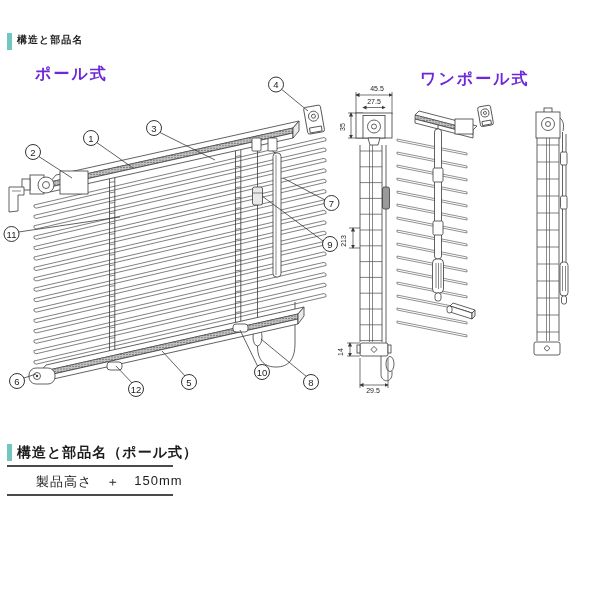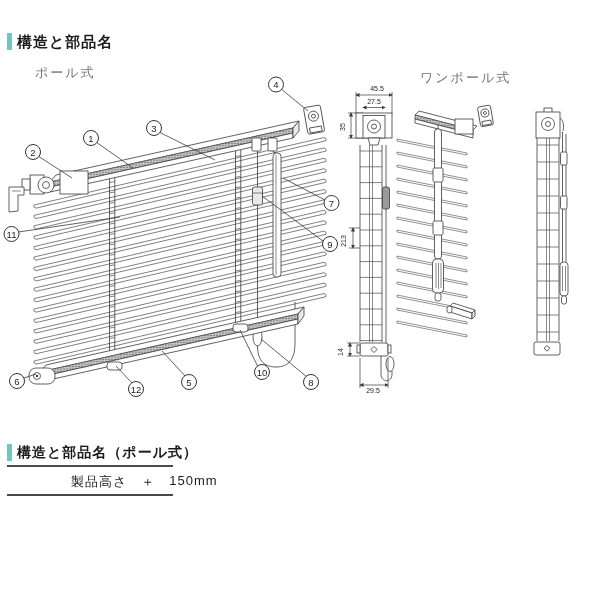--- a/index.html
+++ b/index.html
@@ -1,20 +1,20 @@
 <!DOCTYPE html>
 <html><head>
 <meta charset="utf-8">
 <style>
   html,body{margin:0;padding:0;background:#fff;}
   .canvas{position:relative;width:610px;height:601px;background:#fff;overflow:hidden;
           font-family:"Liberation Sans",sans-serif;color:#222;}
   .accent-bar{position:absolute;width:5px;background:#72c5c0;}
-  .h-title{position:absolute;font-size:15px;font-weight:bold;letter-spacing:1px;color:#1c1c1c;}
-  .sec-label{position:absolute;font-size:13px;font-weight:normal;letter-spacing:2px;color:#737373;}
+  .h-title{position:absolute;font-size:10px;font-weight:bold;letter-spacing:1px;color:#1c1c1c;}
+  .sec-label{position:absolute;font-size:16px;font-weight:bold;letter-spacing:2px;color:#6d28d9;}
   .tbl-title{position:absolute;font-size:14px;font-weight:bold;letter-spacing:1px;color:#1c1c1c;}
   .tbl-row{position:absolute;font-size:13px;color:#1c1c1c;display:flex;gap:14px;letter-spacing:1px;}
   .hline{position:absolute;height:2px;background:#4a4a4a;}
   svg{position:absolute;}
   svg text{font-family:"Liberation Sans",sans-serif;fill:#1c1c1c;}
   .callout circle{fill:#fff;stroke:#333;stroke-width:1;}
   .callout text{font-size:9.5px;text-anchor:middle;}
   .ln{stroke:#3a3a3a;stroke-width:0.8;fill:none;}
   .ln2{stroke:#3a3a3a;stroke-width:0.6;fill:none;}
   .wh{fill:#fff;stroke:#3a3a3a;stroke-width:0.8;}
@@ -417,20 +417,20 @@
 
     <g>
       <rect class="wh" x="16" y="254" width="26" height="13" rx="2"></rect>
       <path class="wh" d="M29,257.5 l3,2.8 -3,2.8 -3,-2.8 Z"></path>
     </g>
   </svg>
 
   <div class="accent-bar" style="left:7px;top:444px;height:17px;"></div>
   <div class="tbl-title" style="left:17px;top:444px;">構造と部品名（ポール式）</div>
   <div class="hline" style="left:7px;top:465px;width:166px;"></div>
-  <div class="tbl-row" style="left:36px;top:473px;margin-left:35px;">
+  <div class="tbl-row" style="left:36px;top:473px;">
     <span>製品高さ</span>
     <span>＋</span>
     <span>150mm</span>
   </div>
   <div class="hline" style="left:7px;top:494px;width:166px;"></div>
 
 </div>
 
 </body></html>

